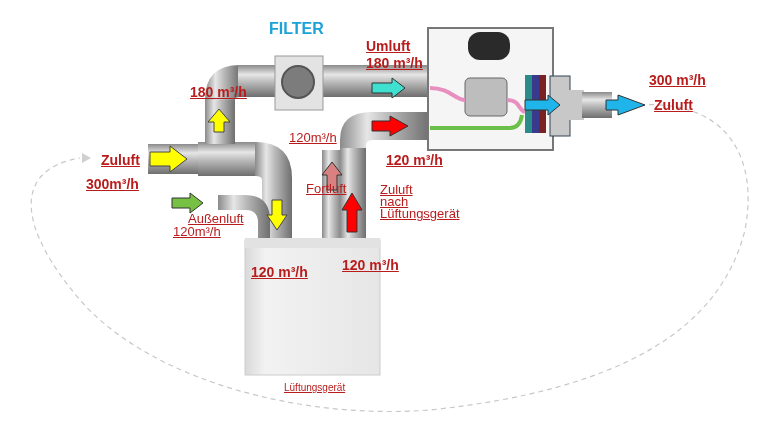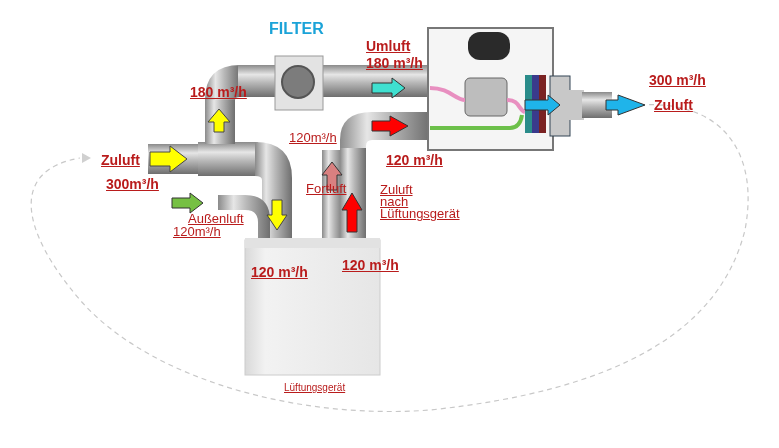--- a/index.html
+++ b/index.html
@@ -104,21 +104,21 @@
 <div class="title">
   <div>FILTER</div>
 </div>
 
 <div class="lbl b" style="left:366px;top:38px;">Umluft</div>
 <div class="lbl b" style="left:366px;top:55px;">180 m³/h</div>
 <div class="lbl b" style="left:649px;top:72px;">300 m³/h</div>
 <div class="lbl b" style="left:654px;top:97px;">Zuluft</div>
 <div class="lbl b" style="left:190px;top:84px;">180 m³/h</div>
 <div class="lbl b" style="left:101px;top:152px;">Zuluft</div>
-<div class="lbl b" style="left:106px;top:176px;text-align:center;">300m³/h</div>
+<div class="lbl b" style="left:86px;top:176px;text-align:center;">300m³/h</div>
 <div class="lbl s" style="left:188px;top:210px;">Außenluft</div>
 <div class="lbl s" style="left:173px;top:223px;">120m³/h</div>
 <div class="lbl s" style="left:289px;top:129px;">120m³/h</div>
 <div class="lbl s" style="left:306px;top:142px;margin-top:38px;">Fortluft</div>
 <div class="lbl b" style="left:386px;top:152px;">120 m³/h</div>
 <div class="lbl s" style="left:380px;top:181px;">Zuluft</div>
 <div class="lbl s" style="left:380px;top:193px;">nach</div>
 <div class="lbl s" style="left:380px;top:205px;">Lüftungsgerät</div>
 <div class="lbl b" style="left:251px;top:264px;">120 m³/h</div>
 <div class="lbl b" style="left:342px;top:257px;">120 m³/h</div>

